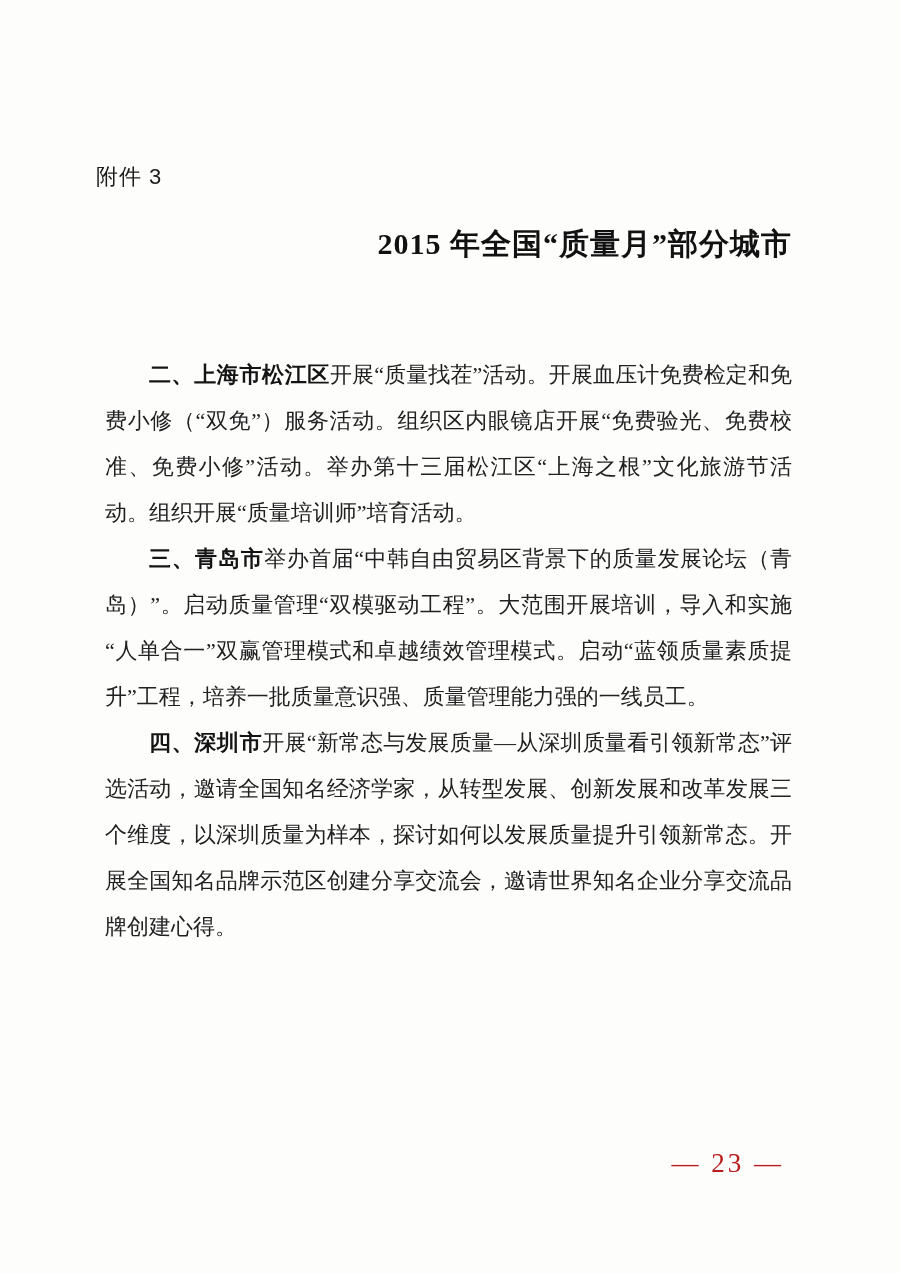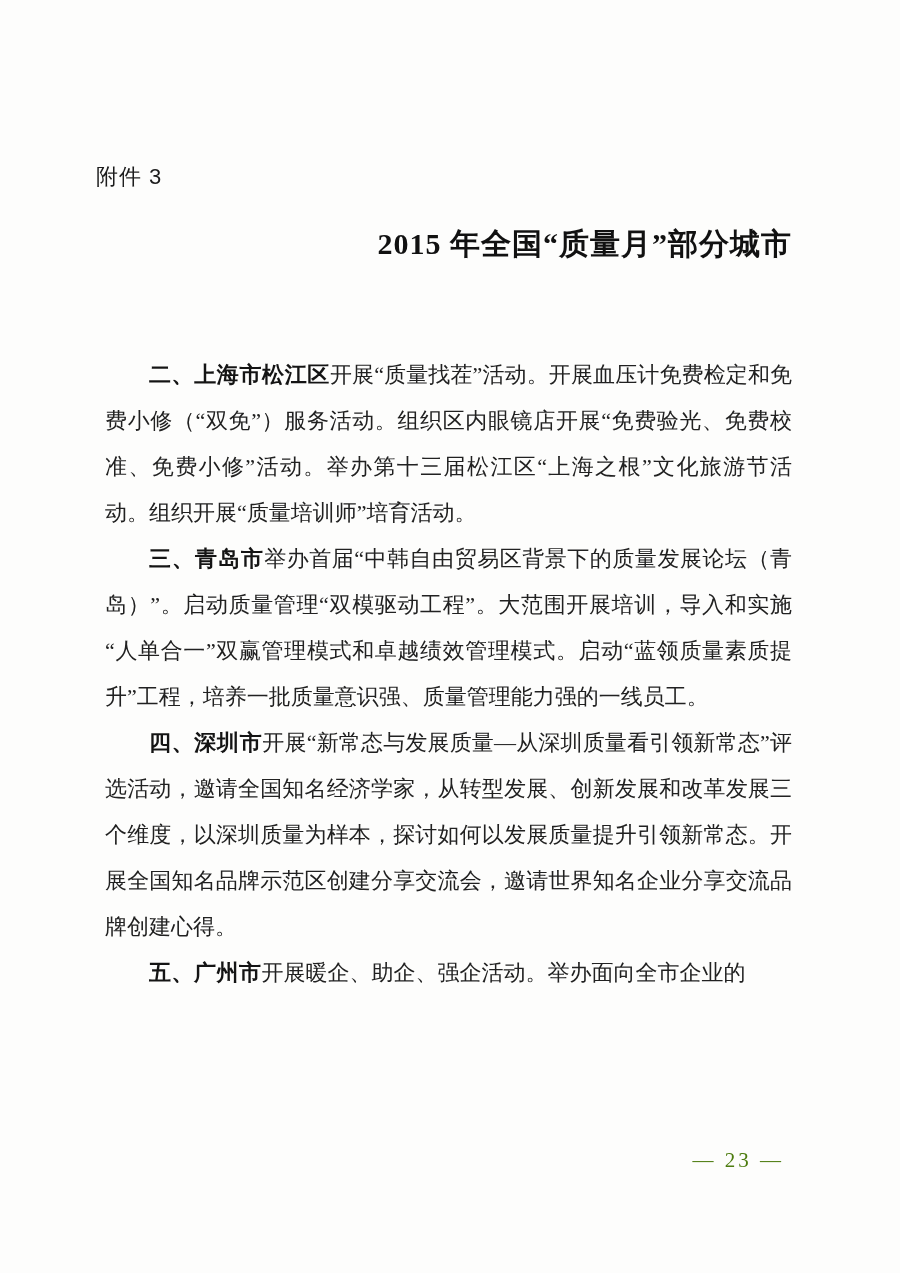--- a/index.html
+++ b/index.html
@@ -59,23 +59,23 @@
     font-family: "Liberation Sans", "DejaVu Sans", sans-serif;
     letter-spacing: 0.5px;
   }
   .para-body {
     font-family: "Liberation Serif", "DejaVu Serif", serif;
   }
   .page-number {
     position: absolute;
     top: 1148px;
     right: 116px;
-    font-size: 21px;
+    font-size: 27px;
     letter-spacing: 3px;
-    color: #4d7c0f;
+    color: #b91c1c;
     font-family: "Liberation Serif", "DejaVu Serif", serif;
   }
 </style>
 </head>
 <body>
 
 <div class="page">
 
   <div class="attachment-label">附件 3</div>
 
@@ -84,18 +84,17 @@
   </div>
 
   <div class="doc-body">
 
     <p><span class="para-lead">二、上海市松江区</span><span class="para-body">开展“质量找茬”活动。开展血压计免费检定和免费小修（“双免”）服务活动。组织区内眼镜店开展“免费验光、免费校准、免费小修”活动。举办第十三届松江区“上海之根”文化旅游节活动。组织开展“质量培训师”培育活动。</span></p>
 
     <p><span class="para-lead">三、青岛市</span><span class="para-body">举办首届“中韩自由贸易区背景下的质量发展论坛（青岛）”。启动质量管理“双模驱动工程”。大范围开展培训，导入和实施“人单合一”双赢管理模式和卓越绩效管理模式。启动“蓝领质量素质提升”工程，培养一批质量意识强、质量管理能力强的一线员工。</span></p>
 
     <p><span class="para-lead">四、深圳市</span><span class="para-body">开展“新常态与发展质量—从深圳质量看引领新常态”评选活动，邀请全国知名经济学家，从转型发展、创新发展和改革发展三个维度，以深圳质量为样本，探讨如何以发展质量提升引领新常态。开展全国知名品牌示范区创建分享交流会，邀请世界知名企业分享交流品牌创建心得。</span></p>
 
-    <p><span class="para-lead">五、广州市</span><span class="para-body">开展暖企、助企、强企活动。举办面向全市企业的</span></p>
   </div>
 
   <div class="page-number">— 23 —</div>
 
 </div>
 
 </body></html>

